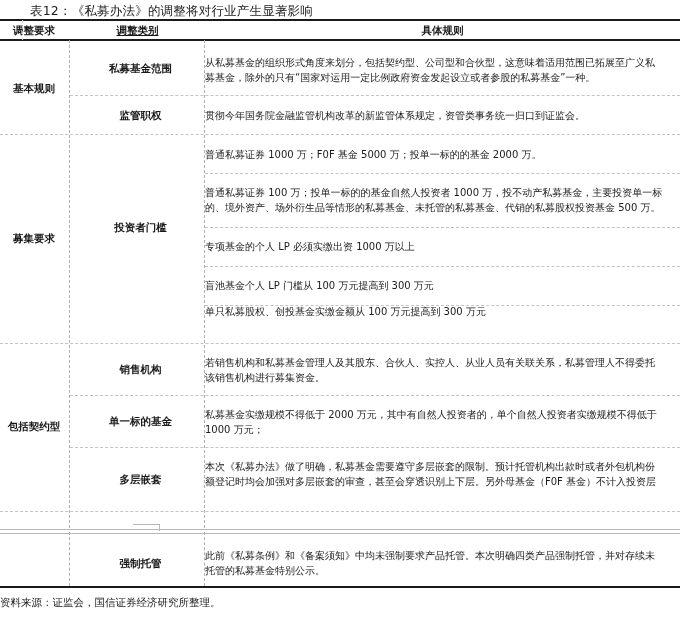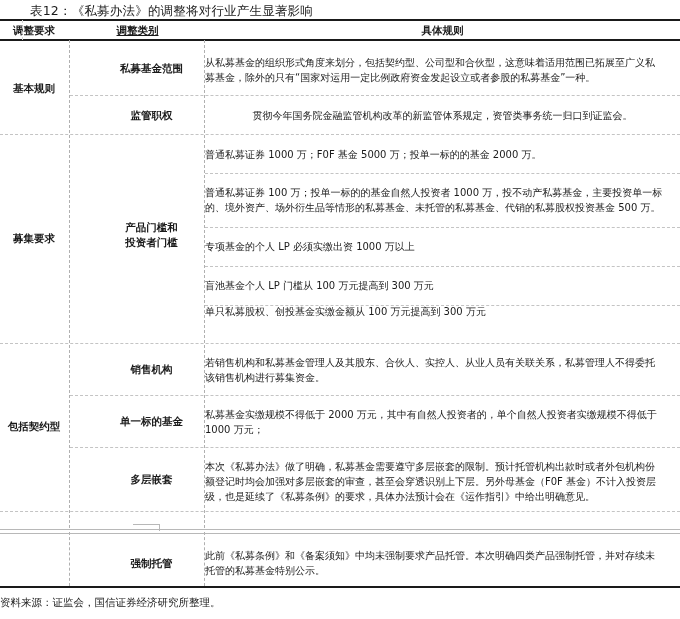--- a/index.html
+++ b/index.html
@@ -4,21 +4,21 @@
   <style>
     html, body { margin:0; padding:0; background:#ffffff; }
     body { width:680px; height:619px; position:relative; overflow:hidden;
            font-family:"DejaVu Sans", "Liberation Sans", sans-serif; color:#1a1a1a; }
     .caption { position:absolute; left:0; top:3px; font-size:12.5px; letter-spacing:0.2px; white-space:nowrap;padding-left:30px; }
     .hr-thick { position:absolute; left:0; width:680px; height:2px; background:#1a1a1a; }
     .vline { position:absolute; width:0; border-left:1px dashed #b0b0b0; }
     .hline { position:absolute; height:0; border-top:1px dashed #c4c4c4; }
     .hdr { position:absolute; top:22px; height:16px; font-size:10.5px; font-weight:bold; text-align:center; line-height:16px; }
     .c1 { position:absolute; left:0; width:68px; font-size:10.5px; font-weight:bold; text-align:center; }
-    .c2 { position:absolute; left:84px; width:135px; font-size:10.5px; font-weight:bold; text-align:center; line-height:15px; }
+    .c2 { position:absolute; left:73px; width:135px; font-size:10.5px; font-weight:bold; text-align:center; line-height:15px; }
     .c3 { position:absolute; left:205px; width:475px; font-size:10px; line-height:15px; white-space:nowrap; overflow:hidden; }
     .sep-double { position:absolute; left:0; width:680px; top:529px; height:3px; border-top:1px solid #b8b8b8; border-bottom:1px solid #b8b8b8; }
     .tick { position:absolute; left:133px; top:524px; width:26px; height:6px; border-top:1px solid #b8b8b8; border-right:1px solid #b8b8b8; }
     .source { position:absolute; left:0; top:596px; font-size:10.5px; white-space:nowrap; }
   </style>
 </head>
 <body>
 
 <div class="caption">表12：《私募办法》的调整将对行业产生显著影响</div>
 
@@ -45,25 +45,24 @@
 <div class="hline" style="left:70px;width:610px;top:447px;"></div>
 <div class="hline" style="left:0;width:680px;top:511px;"></div>
 
 <div class="c1" style="top:82px;">基本规则</div>
 <div class="c2" style="top:61px;">私募基金范围</div>
 <div class="c3" style="top:55px;">
   <div>从私募基金的组织形式角度来划分，包括契约型、公司型和合伙型，这意味着适用范围已拓展至广义私</div>
   <div>募基金，除外的只有“国家对运用一定比例政府资金发起设立或者参股的私募基金”一种。</div>
 </div>
 <div class="c2" style="top:108px;">监管职权</div>
-<div class="c3" style="top:108px;text-align:center;">贯彻今年国务院金融监管机构改革的新监管体系规定，资管类事务统一归口到证监会。</div>
+<div class="c3" style="top:108px;">贯彻今年国务院金融监管机构改革的新监管体系规定，资管类事务统一归口到证监会。</div>
 
 <div class="c1" style="top:232px;">募集要求</div>
 <div class="c2" style="top:220px;">
-  <div>产品门槛和</div>
   <div>投资者门槛</div>
 </div>
 <div class="c3" style="top:147px;">普通私募证券 1000 万；F0F 基金 5000 万；投单一标的的基金 2000 万。</div>
 <div class="c3" style="top:185px;">
   <div>普通私募证券 100 万；投单一标的的基金自然人投资者 1000 万，投不动产私募基金，主要投资单一标</div>
   <div>的、境外资产、场外衍生品等情形的私募基金、未托管的私募基金、代销的私募股权投资基金 500 万。</div>
 </div>
 <div class="c3" style="top:239px;">专项基金的个人 LP 必须实缴出资 1000 万以上</div>
 <div class="c3" style="top:278px;">盲池基金个人 LP 门槛从 100  万元提高到 300 万元</div>
 <div class="c3" style="top:304px;">单只私募股权、创投基金实缴金额从 100  万元提高到 300 万元</div>
@@ -76,21 +75,20 @@
 </div>
 <div class="c2" style="top:414px;">单一标的基金</div>
 <div class="c3" style="top:407px;">
   <div>私募基金实缴规模不得低于 2000 万元，其中有自然人投资者的，单个自然人投资者实缴规模不得低于</div>
   <div>1000 万元；</div>
 </div>
 <div class="c2" style="top:472px;">多层嵌套</div>
 <div class="c3" style="top:459px;">
   <div>本次《私募办法》做了明确，私募基金需要遵守多层嵌套的限制。预计托管机构出款时或者外包机构份</div>
   <div>额登记时均会加强对多层嵌套的审查，甚至会穿透识别上下层。另外母基金（F0F 基金）不计入投资层</div>
-  <div>级，也是延续了《私募条例》的要求，具体办法预计会在《运作指引》中给出明确意见。</div>
 </div>
 
 <div class="tick"></div>
 <div class="sep-double"></div>
 
 <div class="c2" style="top:556px;text-align:center;">强制托管</div>
 <div class="c3" style="top:548px;">
   <div>此前《私募条例》和《备案须知》中均未强制要求产品托管。本次明确四类产品强制托管，并对存续未</div>
   <div>托管的私募基金特别公示。</div>
 </div>

